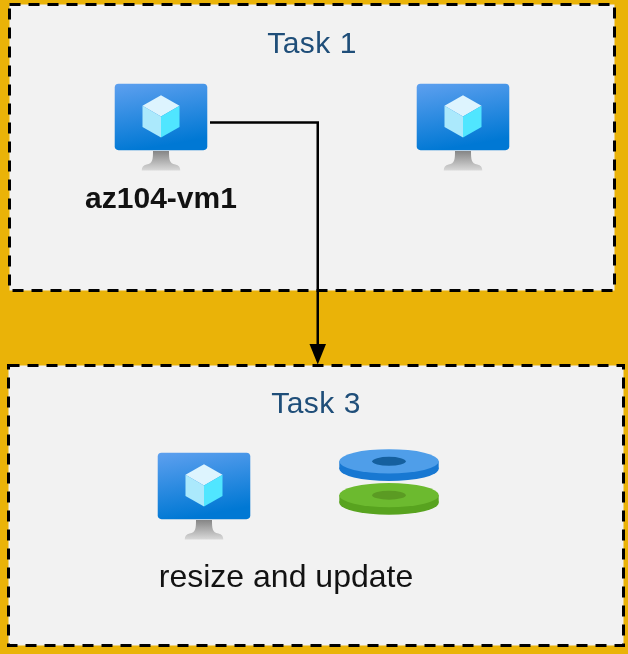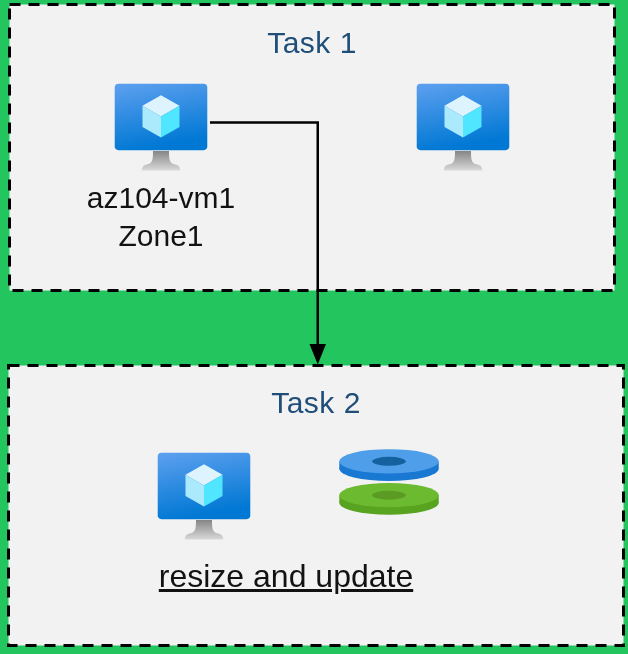--- a/index.html
+++ b/index.html
@@ -7,31 +7,31 @@
     --connector:#000000;
     --vm-screen-top:#5ea0ef; --vm-screen-bottom:#0078d4;
     --cube-top:#ddf4fe; --cube-left:#abe9fc; --cube-right:#50e6ff;
     --stand-top:#858585; --stand-bottom:#d9d9d9;
     --disk-blue-top:#4f9ee9; --disk-blue-side:#1878d2; --disk-blue-hole:#15609f;
     --disk-green-top:#6cba2f; --disk-green-side:#58a31f; --disk-green-hole:#5b9b23;
   }
   html,body{margin:0;padding:0;background:#ffffff;}
   .canvas{
     position:relative; width:628px; height:654px; overflow:hidden;
-    background:#22c55e;
+    background:#eab308;
     font-family:"Liberation Sans", sans-serif;
   }
   .overlay{position:absolute; left:0; top:0; width:628px; height:654px;}
   .abs{position:absolute;}
   .task-title{
     text-align:center; font-size:30px; line-height:34px; font-weight:400;
     color:var(--title); letter-spacing:0.5px;
   }
   .vm-label{
-    text-align:center; font-size:30px; line-height:38px; font-weight:400;
+    text-align:center; font-size:30px; line-height:38px; font-weight:700;
     color:var(--label);
   }
   .vm-label span{display:block;}
   .caption{
     text-align:center; font-size:32px; line-height:38px; font-weight:400;
     color:var(--label);
   }
   .icon-svg{display:block; width:100%; height:100%;}
 </style>
 </head>
@@ -76,27 +76,26 @@
       <path d="M11.64 15.34c-1.12-.18-1.17-1-1.17-2.5H7.53c0 1.5-.05 2.32-1.17 2.5a1.1 1.1 0 0 0-.9 1.09h7.08a1.1 1.1 0 0 0-.9-1.09z" fill="url(#standGrad)"></path>
       <rect x="0.5" y="0.5" width="17" height="12.2" rx="0.7" fill="url(#screenGrad)"></rect>
       <polygon points="9,2.6 12.4,4.55 9,6.5 5.6,4.55" style="fill:var(--cube-top)"></polygon>
       <polygon points="5.6,4.55 9,6.5 9,10.4 5.6,8.45" style="fill:var(--cube-left)"></polygon>
       <polygon points="12.4,4.55 9,6.5 9,10.4 12.4,8.45" style="fill:var(--cube-right)"></polygon>
     </svg>
   </div>
 
   <div class="abs vm-label" style="left:61px; top:179px; width:200px;">
     <span>az104-vm1</span>
-    <span>Zone1</span>
   </div>
 
   <div class="abs vm-label" style="left:363px; top:179px; width:200px;">
   </div>
 
-  <div class="abs task-title" style="left:10px; top:386px; width:612px;">Task 2</div>
+  <div class="abs task-title" style="left:10px; top:386px; width:612px;">Task 3</div>
 
   <div class="abs" style="left:155px; top:450px; width:98px; height:98px;">
     <svg class="icon-svg" viewBox="0 0 18 18">
       <path d="M11.64 15.34c-1.12-.18-1.17-1-1.17-2.5H7.53c0 1.5-.05 2.32-1.17 2.5a1.1 1.1 0 0 0-.9 1.09h7.08a1.1 1.1 0 0 0-.9-1.09z" fill="url(#standGrad)"></path>
       <rect x="0.5" y="0.5" width="17" height="12.2" rx="0.7" fill="url(#screenGrad)"></rect>
       <polygon points="9,2.6 12.4,4.55 9,6.5 5.6,4.55" style="fill:var(--cube-top)"></polygon>
       <polygon points="5.6,4.55 9,6.5 9,10.4 5.6,8.45" style="fill:var(--cube-left)"></polygon>
       <polygon points="12.4,4.55 9,6.5 9,10.4 12.4,8.45" style="fill:var(--cube-right)"></polygon>
     </svg>
   </div>
@@ -111,15 +110,15 @@
       </g>
       <g>
         <ellipse cx="9" cy="4.3" rx="8.6" ry="2.1" style="fill:var(--disk-blue-side)"></ellipse>
         <rect x="0.4" y="3" width="17.2" height="1.3" style="fill:var(--disk-blue-side)"></rect>
         <ellipse cx="9" cy="3" rx="8.6" ry="2.1" style="fill:var(--disk-blue-top)"></ellipse>
         <ellipse cx="9" cy="3" rx="2.9" ry="0.78" style="fill:var(--disk-blue-hole)"></ellipse>
       </g>
     </svg>
   </div>
 
-  <div class="abs caption" style="left:136px; top:557px; width:300px;text-decoration:underline;">resize and update</div>
+  <div class="abs caption" style="left:136px; top:557px; width:300px;">resize and update</div>
 
 </div>
 
 </body></html>

